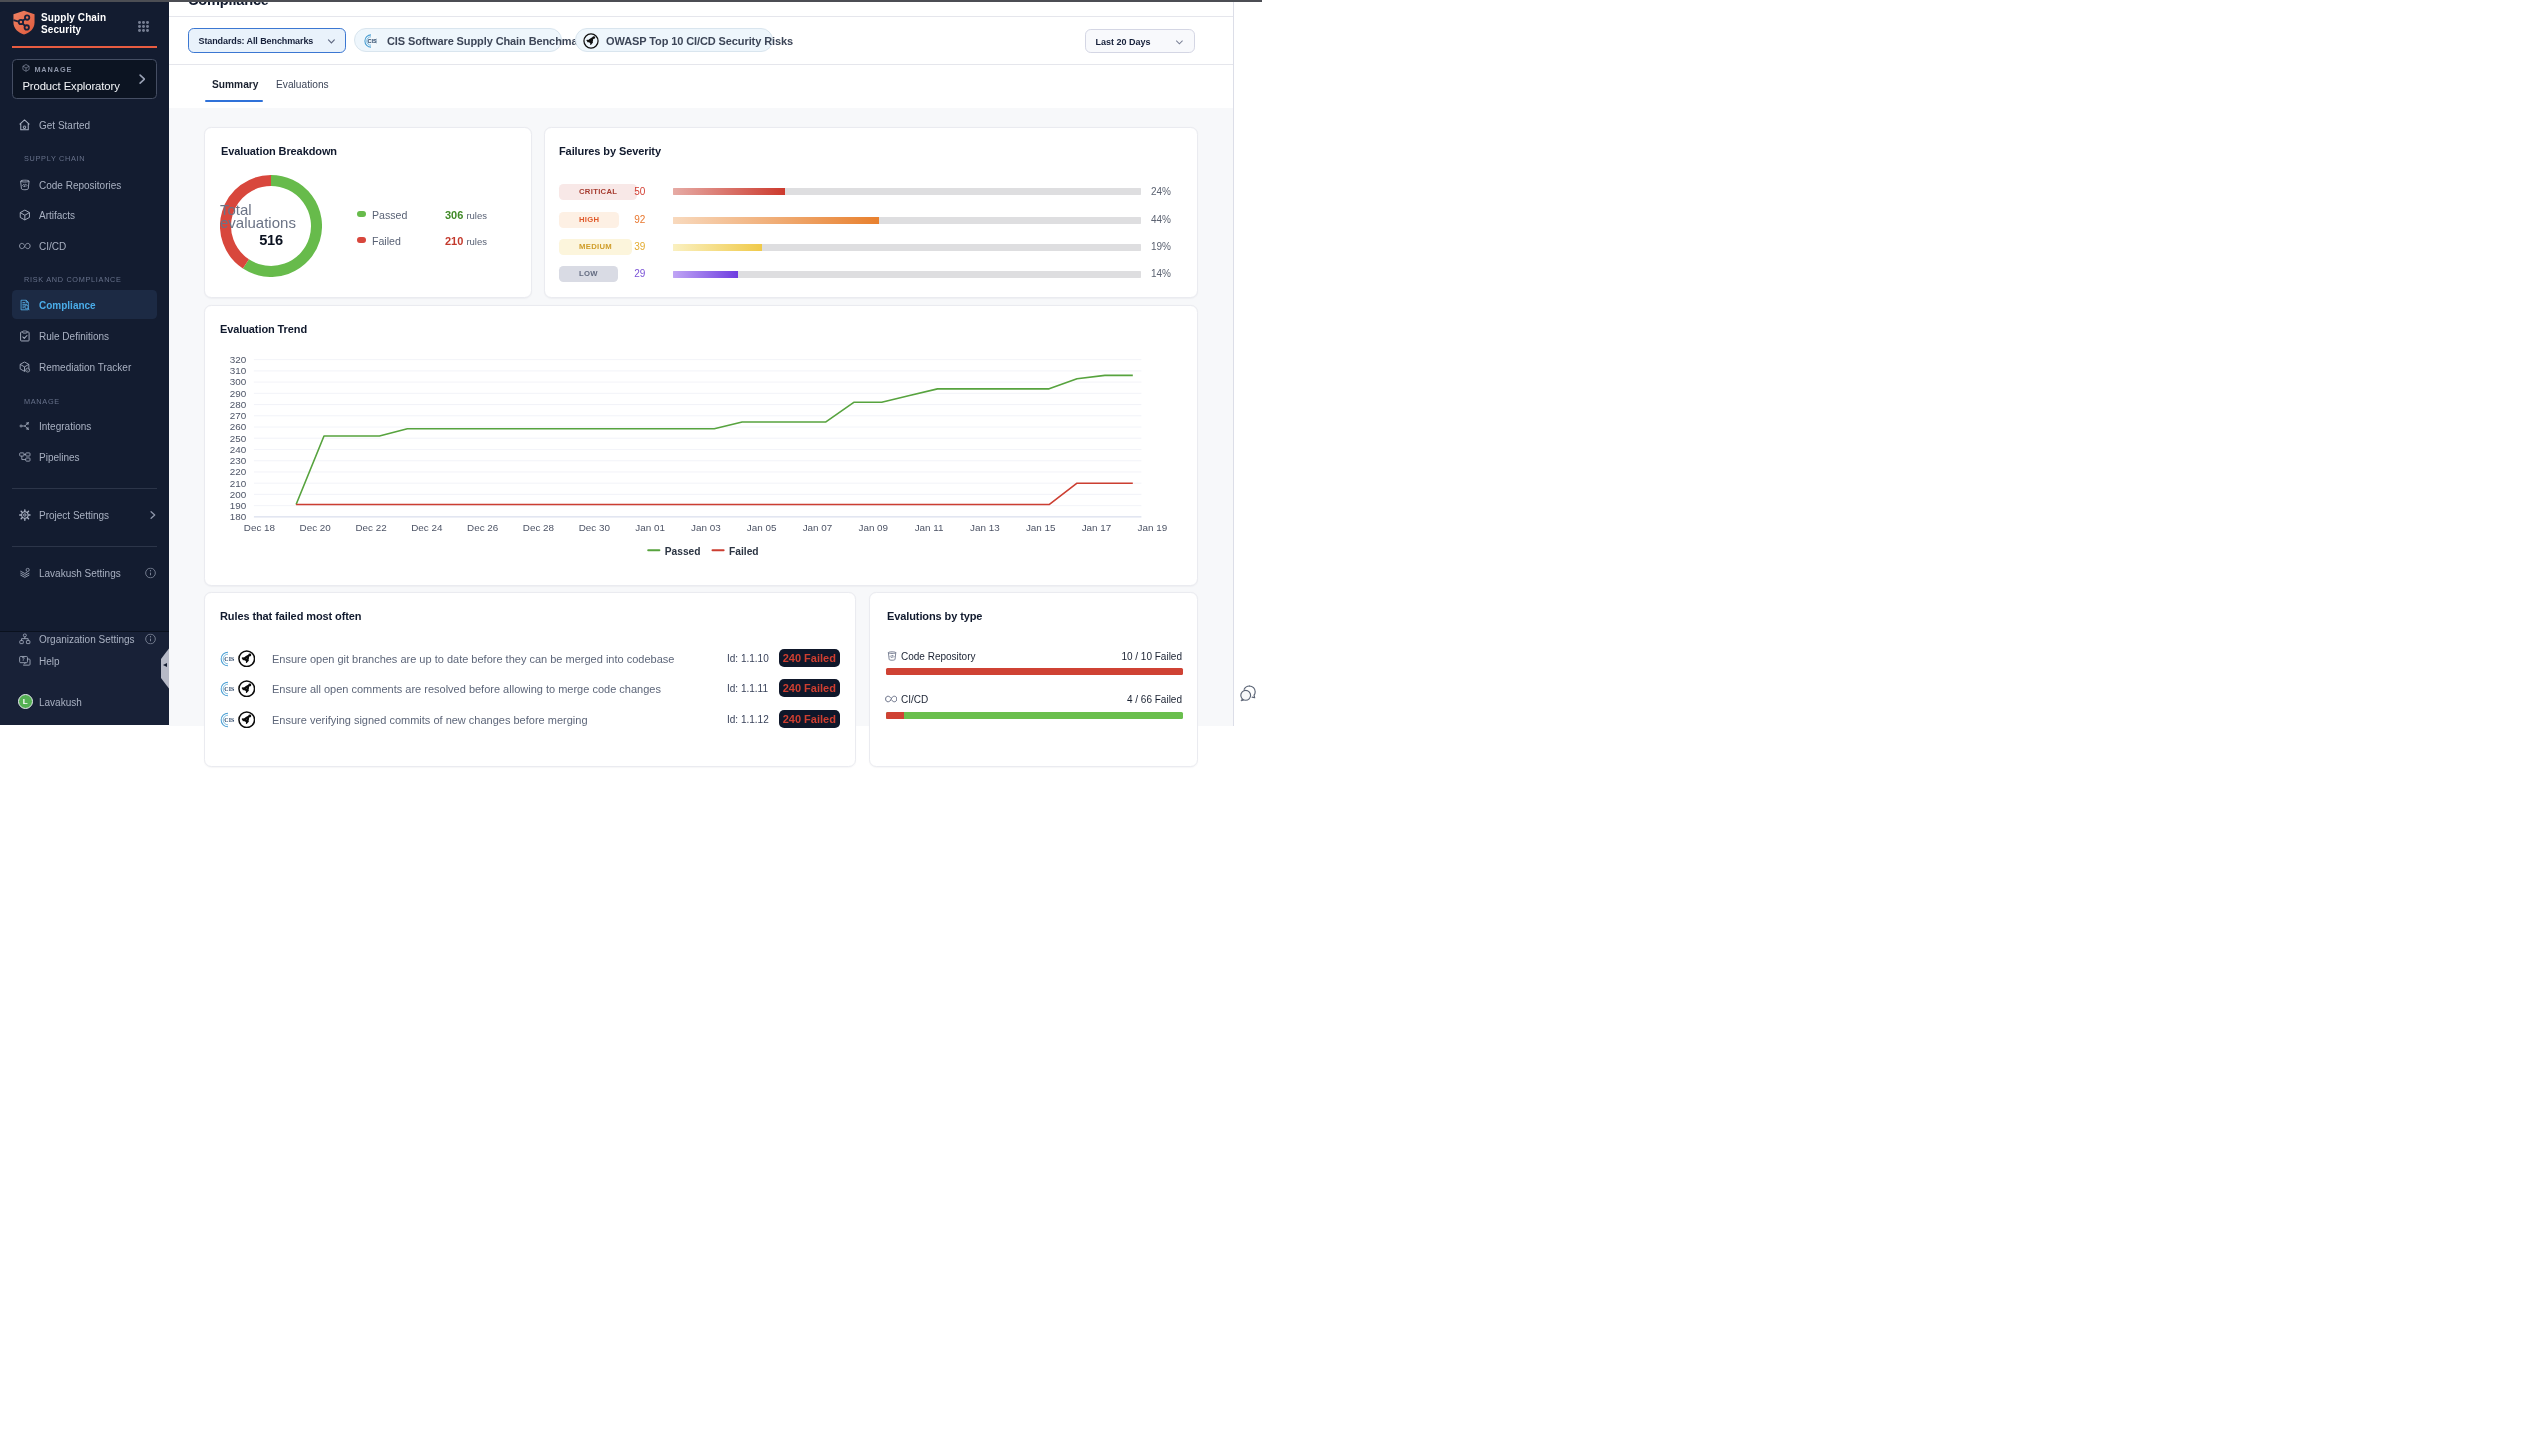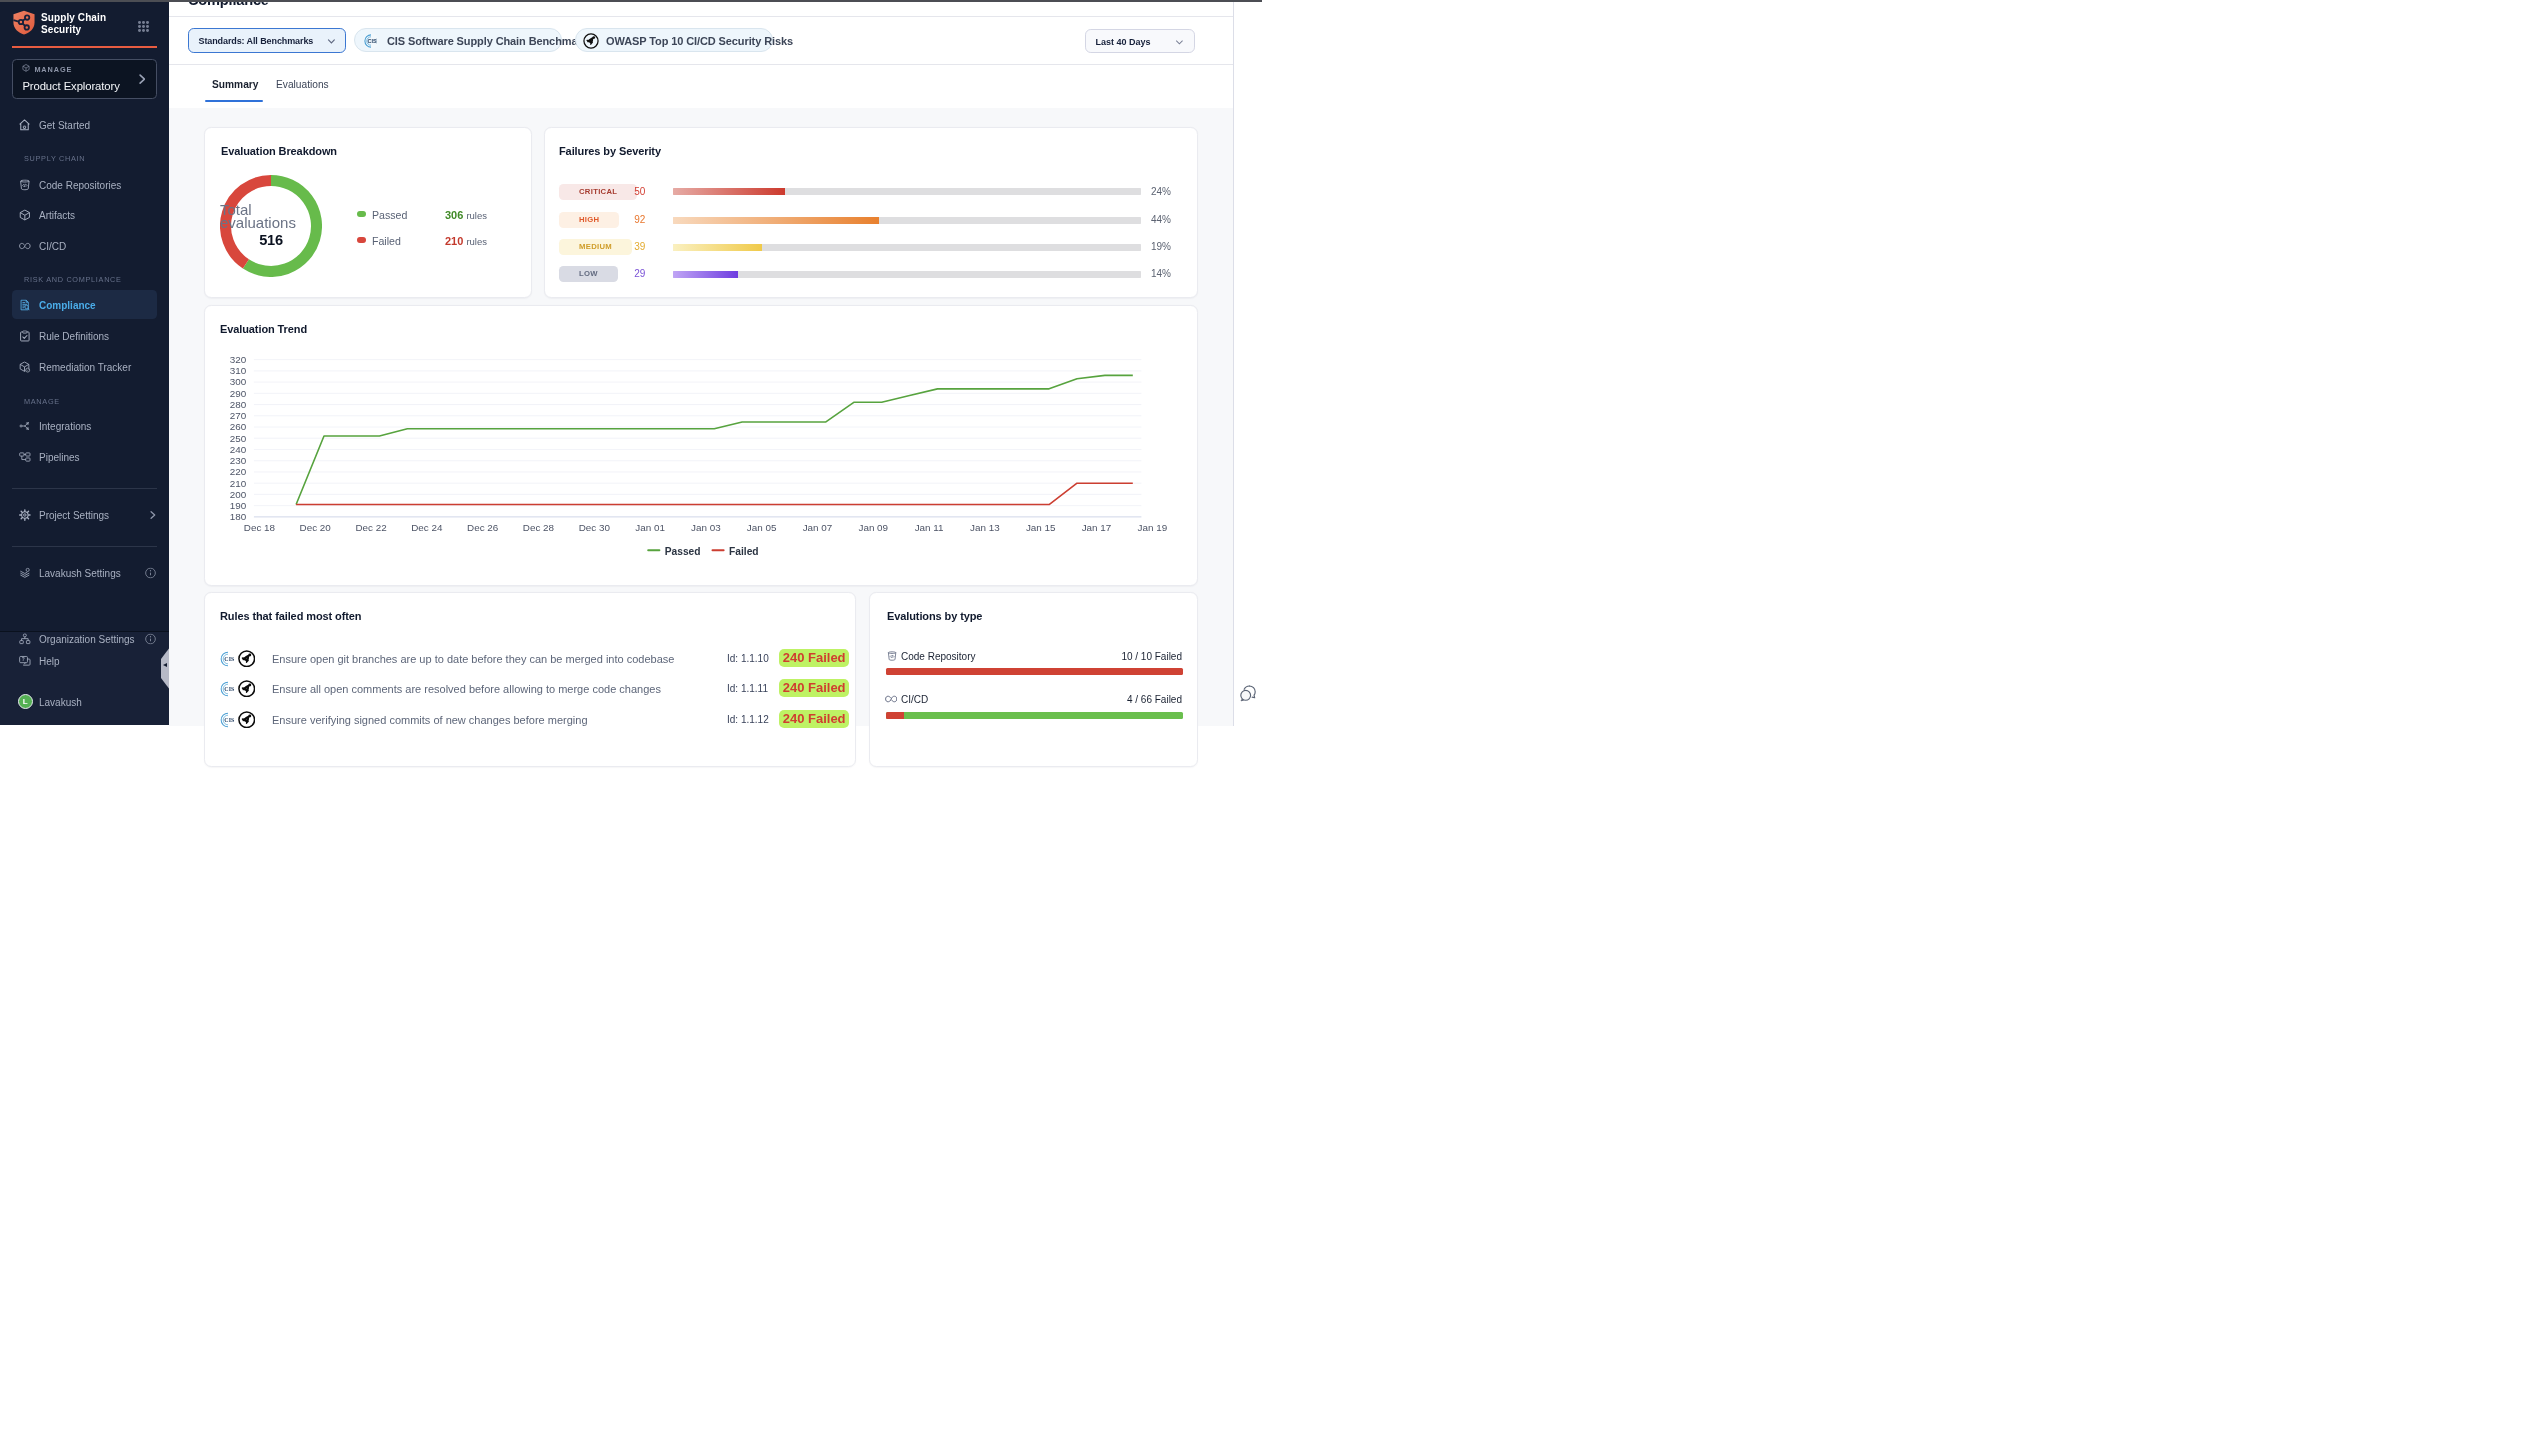--- a/index.html
+++ b/index.html
@@ -48,21 +48,21 @@
   .card { position:absolute; background:#fff; border:0.7px solid #eaebf0; border-radius:7.3px; box-shadow:0 0.7px 1.5px rgba(25,33,61,.04); }
   .ctitle { position:absolute; font-size:11px; font-weight:bold; color:#10192d; letter-spacing:-0.1px; }
   .sev-badge { position:absolute; height:16px; border-radius:4.4px; font-size:7.7px; font-weight:bold; letter-spacing:0.3px; padding:0 20px; line-height:16px; }
   .sev-num { position:absolute; left:627px; width:25.6px; text-align:center; font-size:10px; }
   .sev-track { position:absolute; left:673px; width:468px; height:6.6px; border-radius:0.7px; background:#dedee0; overflow:hidden; }
   .sev-fill { height:6.6px; }
   .sev-pct { position:absolute; left:1151px; font-size:10px; color:#5c6372; }
   .rule-row { position:absolute; left:205px; width:652px; height:20px; }
   .rtext { position:absolute; left:67px; top:3.7px; font-size:11px; color:#5d6679; white-space:nowrap; }
   .rid { position:absolute; left:522px; top:4px; font-size:10px; color:#39425a; }
-  .rbadge { position:absolute; left:574px; top:0; height:18px; padding:0 3.7px; border-radius:5.1px; background:#bef264; color:#cf3e30; font-size:13px; font-weight:bold; line-height:18px; }
+  .rbadge { position:absolute; left:574px; top:0; height:18px; padding:0 3.7px; border-radius:5.1px; background:#0f172a; color:#cf3e30; font-size:11px; font-weight:bold; line-height:18px; }
 </style>
 </head>
 <body>
 <div class="topstrip"></div>
 
 <div class="main"></div>
 <div class="content"></div>
 
 <div class="pagetitle">Compliance</div>
 <div class="hdiv1"></div>
@@ -89,21 +89,21 @@
     <g fill="#101010">
         <ellipse cx="11.3" cy="10.1" rx="6" ry="1.7" transform="rotate(-36 11.3 10.1)"></ellipse>
         <ellipse cx="9.9" cy="12.8" rx="5.2" ry="1.6" transform="rotate(24 9.9 12.8)"></ellipse>
         <ellipse cx="13" cy="13.2" rx="5" ry="1.5" transform="rotate(-72 13 13.2)"></ellipse>
         <circle cx="16.2" cy="6.9" r="2"></circle>
       </g>
   </svg>
   <span class="t" style="left:30px">OWASP Top 10 CI/CD Security Risks</span>
   </div>
 <div class="datebtn">
-    <span class="t">Last 40 Days</span>
+    <span class="t">Last 20 Days</span>
   <svg style="position:absolute;right:10.2px;top:8px" width="8.8" height="8.8" viewBox="0 0 12 12">
       <path d="M2 4l4 4 4-4" stroke="#7a8096" stroke-width="1.4" fill="none" stroke-linecap="round"></path>
     </svg>
 </div>
 <div class="tab1">Summary</div>
 <div class="tab2">Evaluations</div>
 <div class="tabline"></div>
 
 <div class="card" id="card-breakdown" style="left:204px;top:127px;width:328px;height:171px"></div>
 <div class="card" id="card-severity" style="left:544px;top:127px;width:654px;height:171px"></div>

